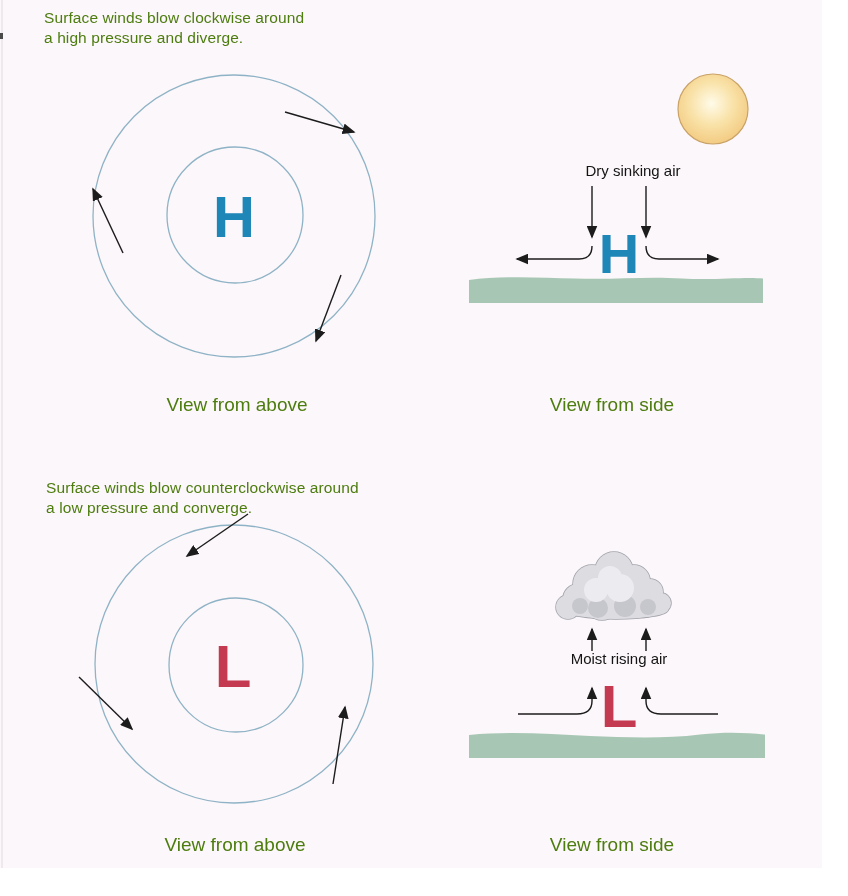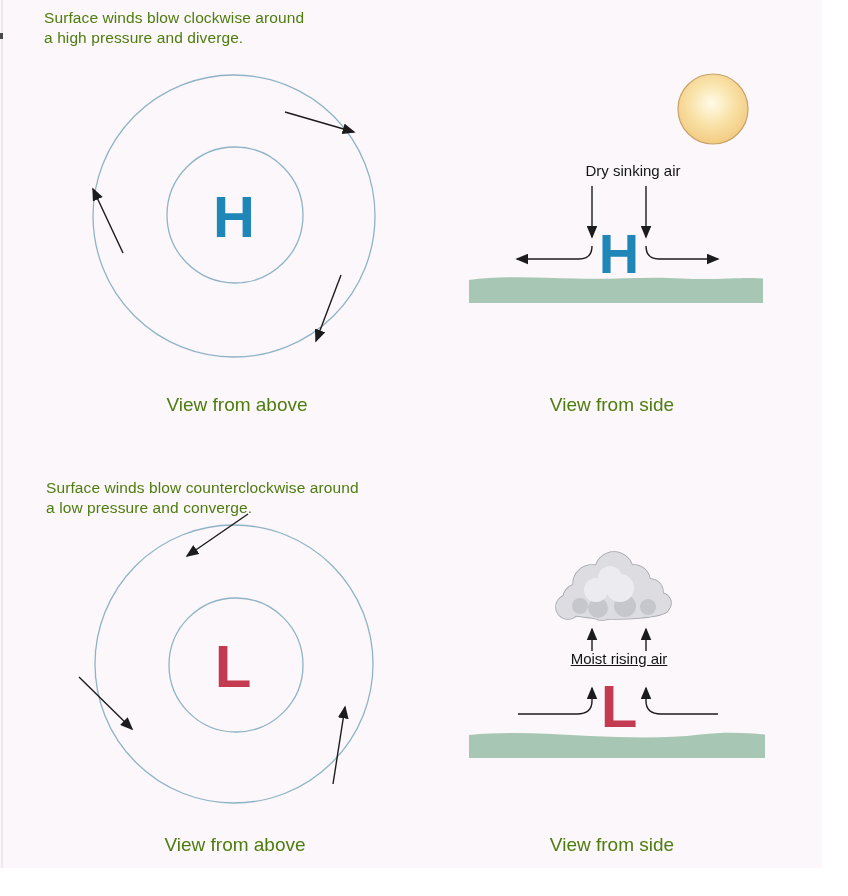--- a/index.html
+++ b/index.html
@@ -17,21 +17,21 @@
   .heading{font-size:15.5px;line-height:19.5px;white-space:pre-line;letter-spacing:0.1px;}
   #heading-high{left:44px;top:8px;width:330px;}
   #heading-low{left:46px;top:454px;width:380px;margin-top:24px;}
   .caption{width:220px;text-align:center;font-size:19px;}
   #caption-tl{left:127px;top:394px;}
   #caption-tr{left:502px;top:394px;}
   #caption-bl{left:125px;top:834px;}
   #caption-br{left:502px;top:834px;}
   .airlabel{width:220px;text-align:center;font-size:15px;color:#141414;}
   #label-dry{left:523px;top:162px;}
-  #label-moist{left:509px;top:650px;text-decoration:underline;}
+  #label-moist{left:509px;top:650px;}
   .sym{font-family:"Liberation Sans", sans-serif;font-weight:bold;}
 </style>
 </head>
 <body>
 
 <div class="stage">
 
   <div class="content-bg" style="background: rgb(252, 247, 250);"></div>
   <div class="edge-line"></div>
   <div class="edge-tick"></div>

